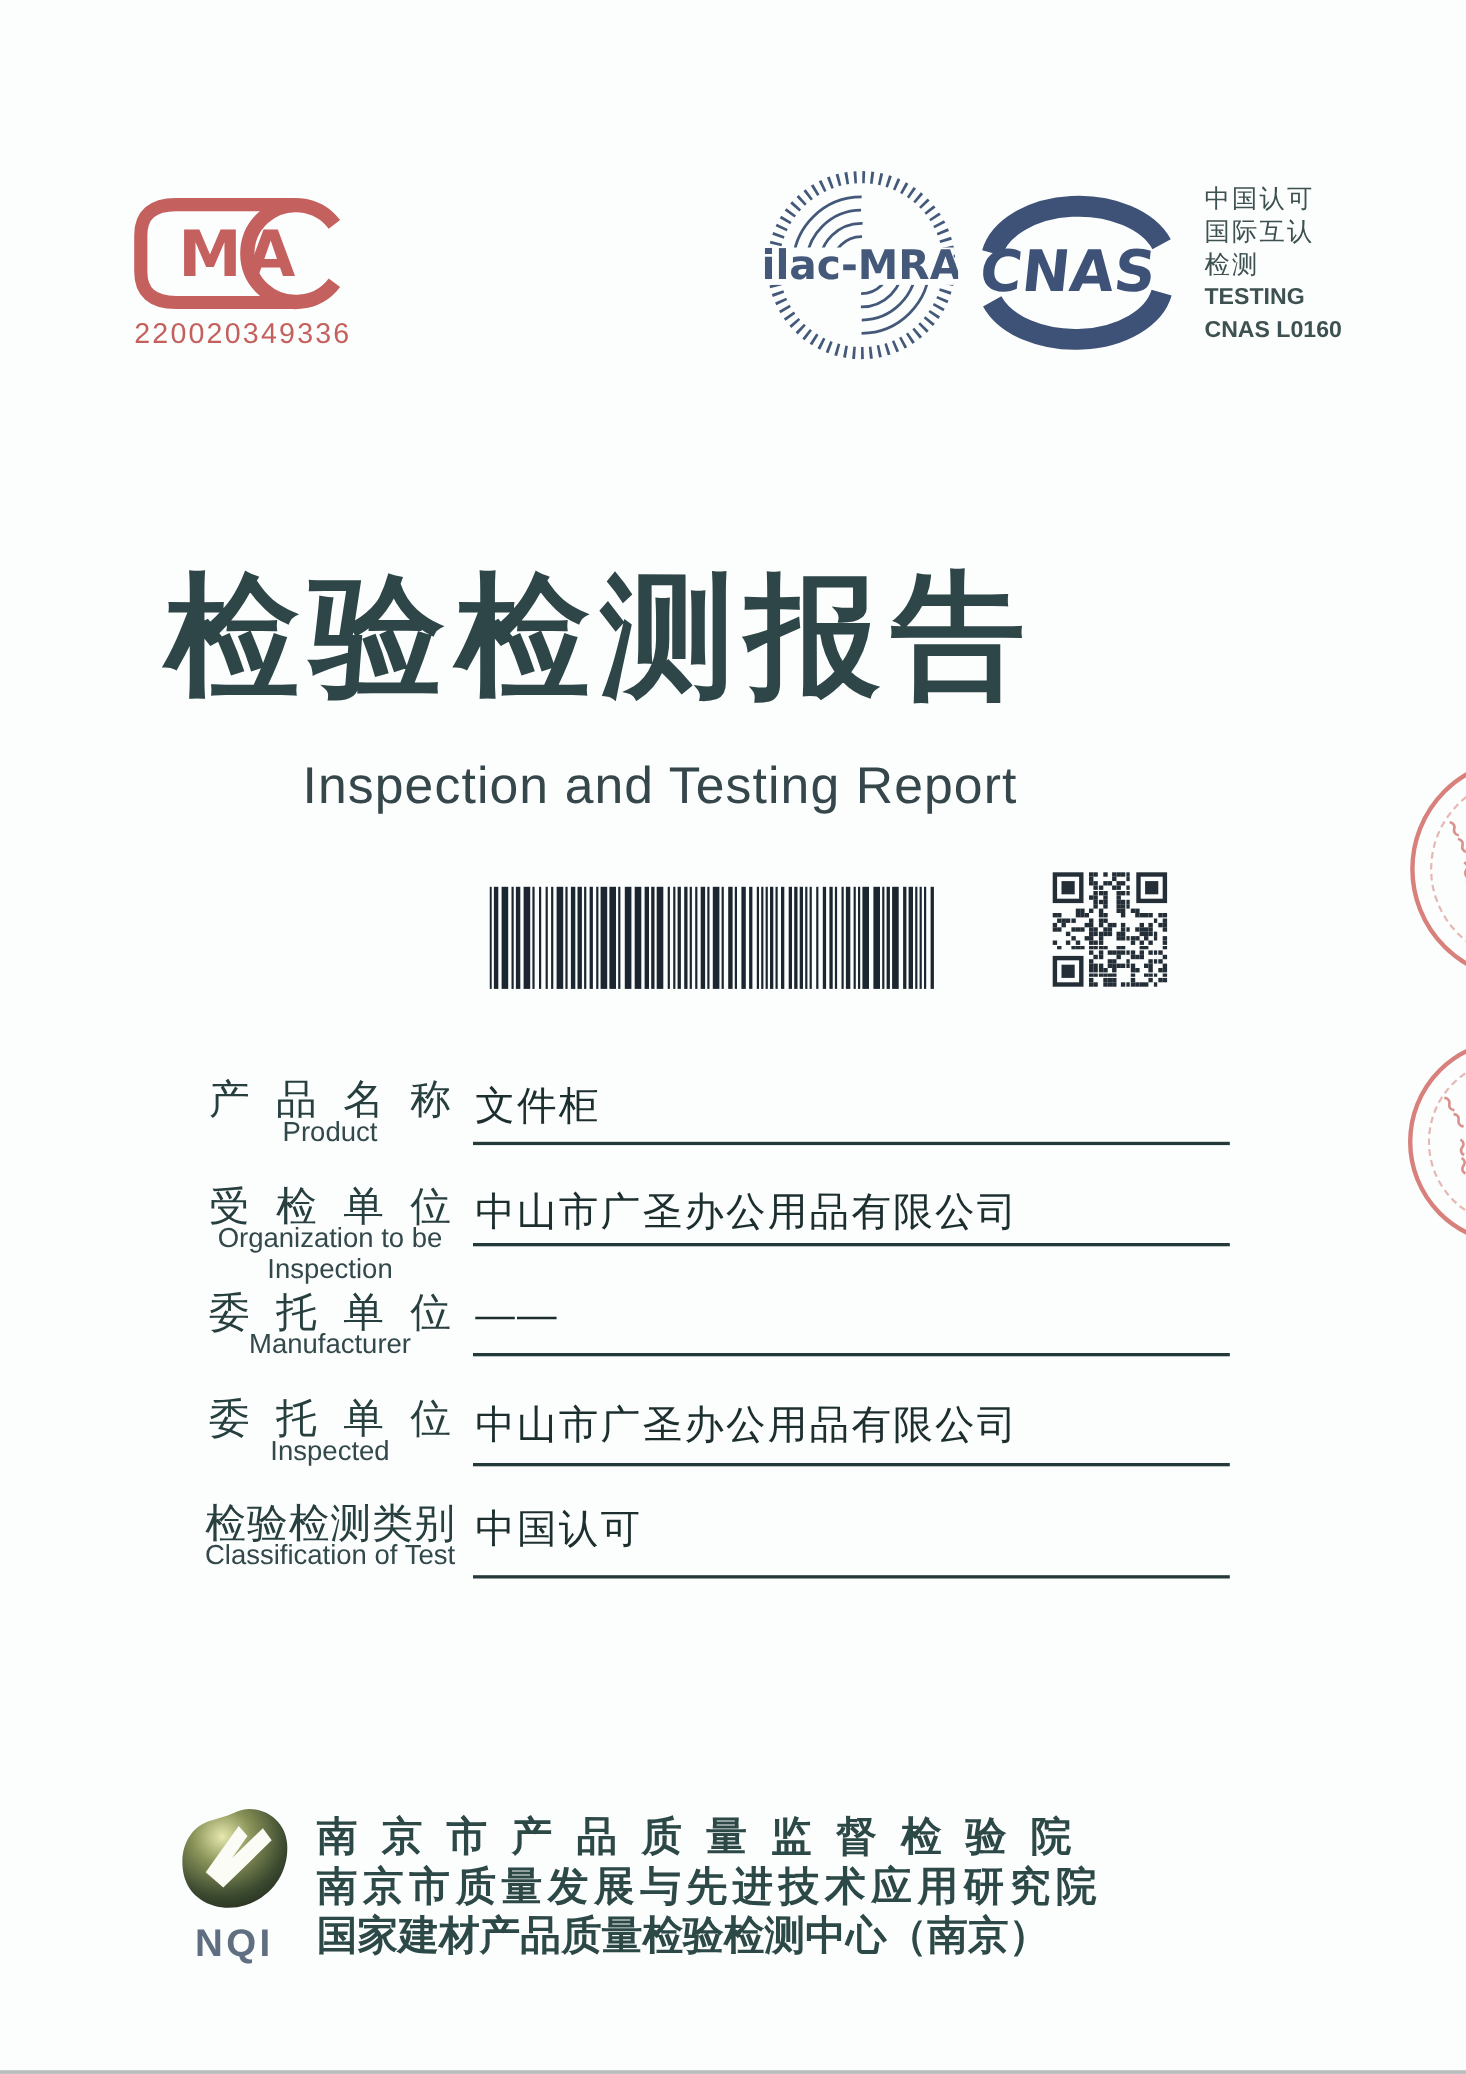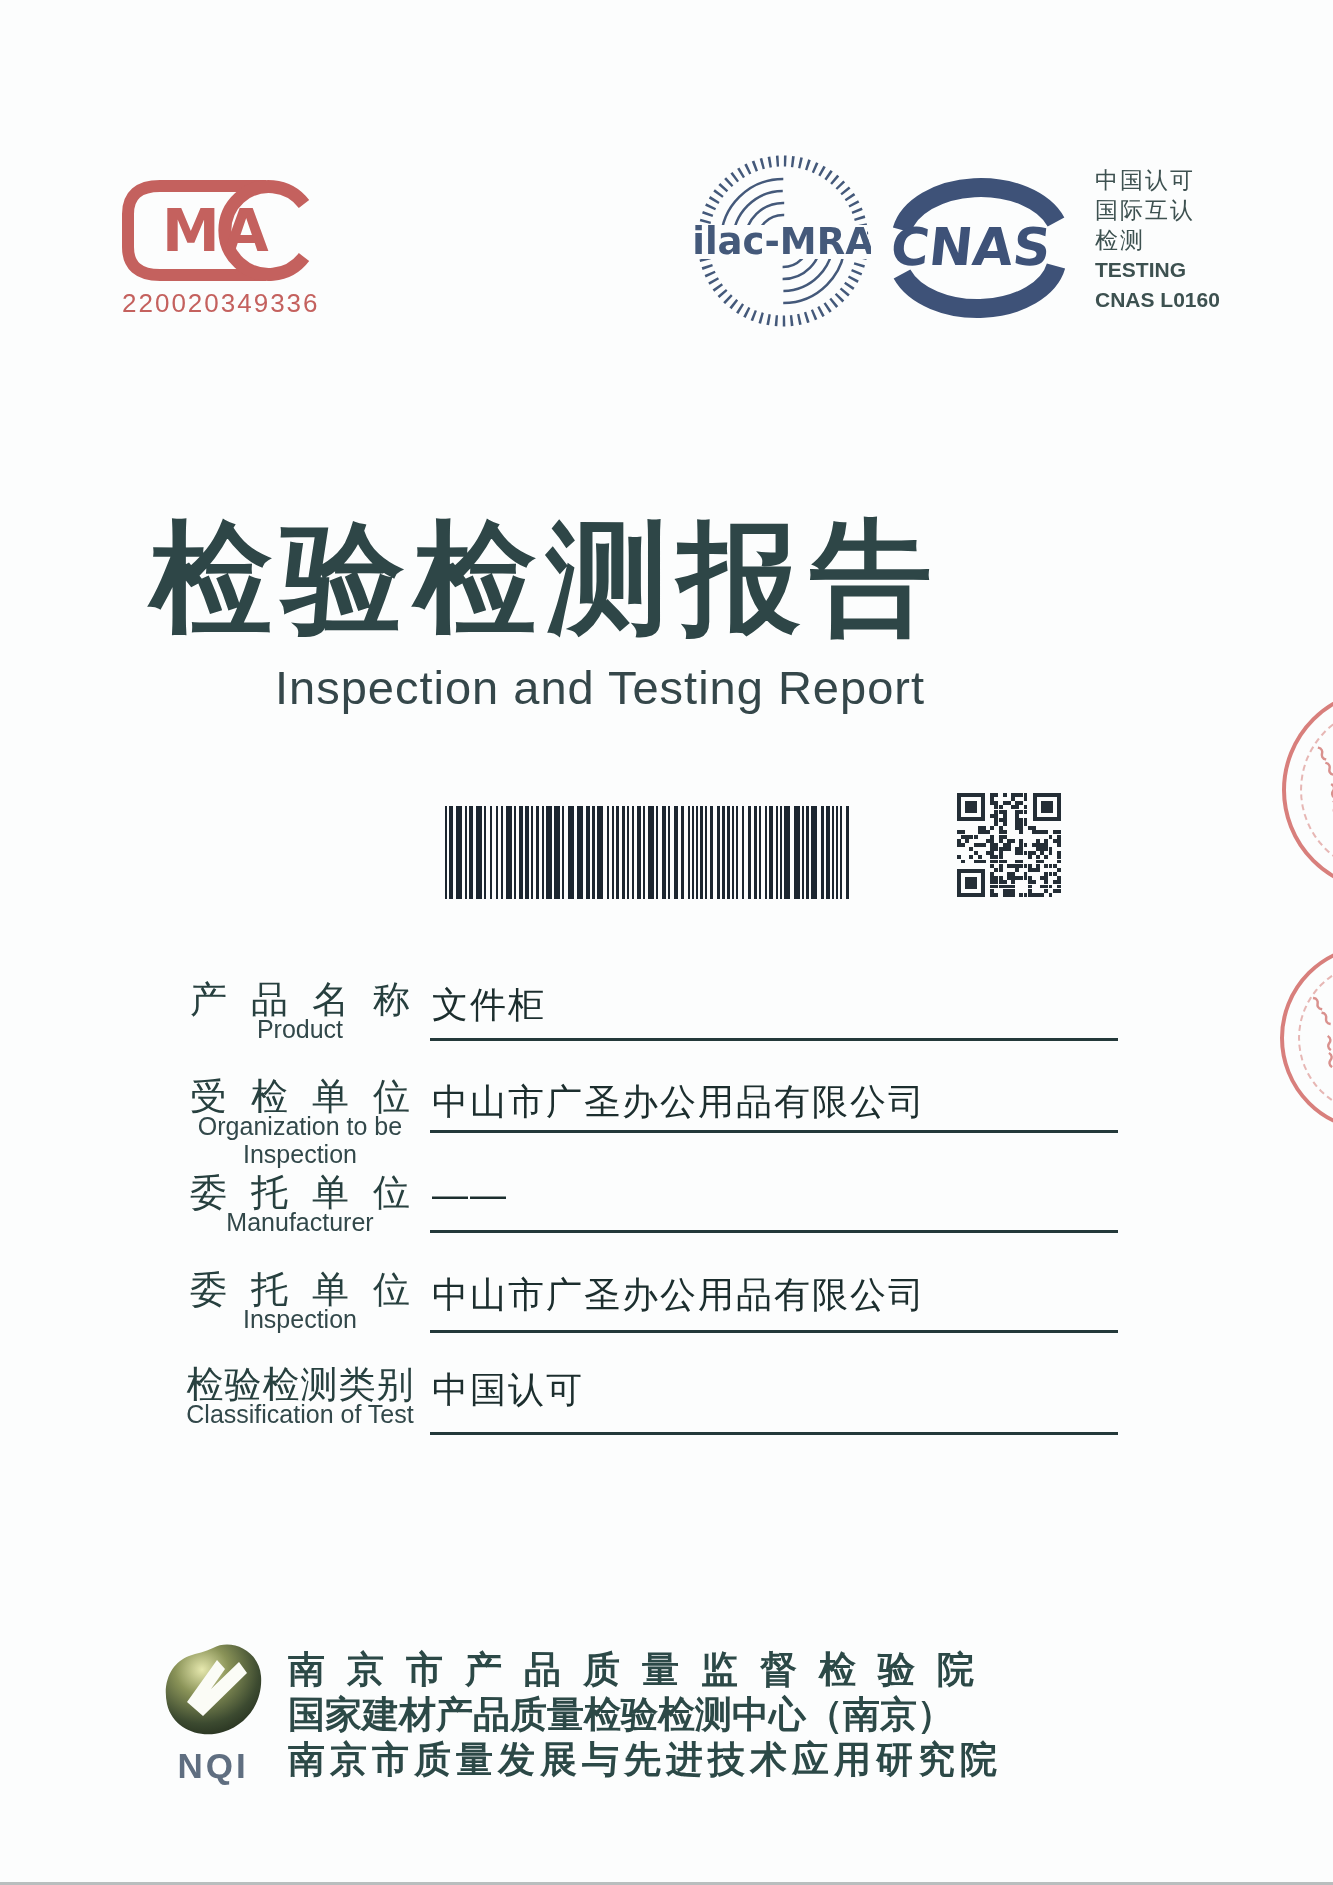--- a/index.html
+++ b/index.html
@@ -20,21 +20,21 @@
   .ilac { position:absolute; left:695px; top:153px; }
   .cnas { position:absolute; left:884px; top:170px; }
   .cert-text { position:absolute; left:1095px; top:165px; color:#3d5150; }
   .cert-text .zh { font-size:23px; line-height:30px; letter-spacing:2px; }
   .cert-text .en { font-size:21px; line-height:30px; font-weight:bold; letter-spacing:0; }
 
   
   .title-zh { position:absolute; left:150px; top:498px; width:900px; 
     font-size:122px; font-weight:bold; letter-spacing:10px; color:#2e4647;
     font-family:"DejaVu Sans","Liberation Sans",sans-serif; white-space:nowrap; }
-  .title-en { position:absolute; left:150px; top:660px; width:900px; text-align:center;
+  .title-en { position:absolute; left:150px; top:686px; width:900px; text-align:center;
     font-size:47px; font-weight:500; color:#35474a; letter-spacing:1px; }
 
   
   .report-line { position:absolute; left:430px; top:762px; white-space:nowrap;
     color:#223a3a; font-size:34px; }
   .report-line .lbl { font-weight:bold; letter-spacing:1px; }
   .report-line .val { font-family:"DejaVu Sans Mono","Liberation Mono",monospace;
     font-size:33px; letter-spacing:1px; }
   .barcode { position:absolute; left:445px; top:806px; width:410px; height:93px; overflow:hidden; }
   .qr { position:absolute; left:957px; top:793px; width:104px; height:104px; }
@@ -440,21 +440,21 @@
 
   <div class="row" style="top:1168px;">
     <div class="zh">委托单位</div>
     <div class="en">Manufacturer</div>
     <div class="val">——</div>
     <div class="line" style="top:62px;"></div>
   </div>
 
   <div class="row" style="top:1265px;">
     <div class="zh">委托单位</div>
-    <div class="en">Inspection</div>
+    <div class="en">Inspected</div>
     <div class="val">中山市广圣办公用品有限公司</div>
     <div class="line" style="top:65px;"></div>
   </div>
 
   <div class="row tight" style="top:1360px;">
     <div class="zh">检验检测类别</div>
     <div class="en">Classification of Test</div>
     <div class="val">中国认可</div>
     <div class="line" style="top:72px;"></div>
   </div>
@@ -470,22 +470,22 @@
         </radialGradient>
       </defs>
       <path d="M52 6 C70 -4 98 8 100 34 C102 58 88 82 62 90 C40 97 12 88 6 62 C1 38 12 20 28 14 C36 11 44 10 52 6 Z" fill="url(#nqig)"></path>
       <path d="M26 60 L56 18 L64 27 L50 47 L78 20 L86 31 L42 74 Z" fill="#fbfcf6"></path>
     </svg>
     <div class="nqi-label">NQI</div>
   </div>
 
   <div class="inst">
     <div class="l l1">南京市产品质量监督检验院</div>
+    <div class="l l2">南京市质量发展与先进技术应用研究院</div>
     <div class="l l3">国家建材产品质量检验检测中心（南京）</div>
-    <div class="l l2">南京市质量发展与先进技术应用研究院</div>
   </div>
 
   <div class="stamp stamp1">
     <div class="inner"></div>
     <div class="frag" style="left:22px;top:58px;transform:rotate(64deg);">〜〜</div>
     <div class="frag" style="left:30px;top:96px;transform:rotate(84deg);">〜〜</div>
   </div>
   <div class="stamp stamp2">
     <div class="inner"></div>
     <div class="frag" style="left:20px;top:52px;transform:rotate(60deg);">〜〜</div>

